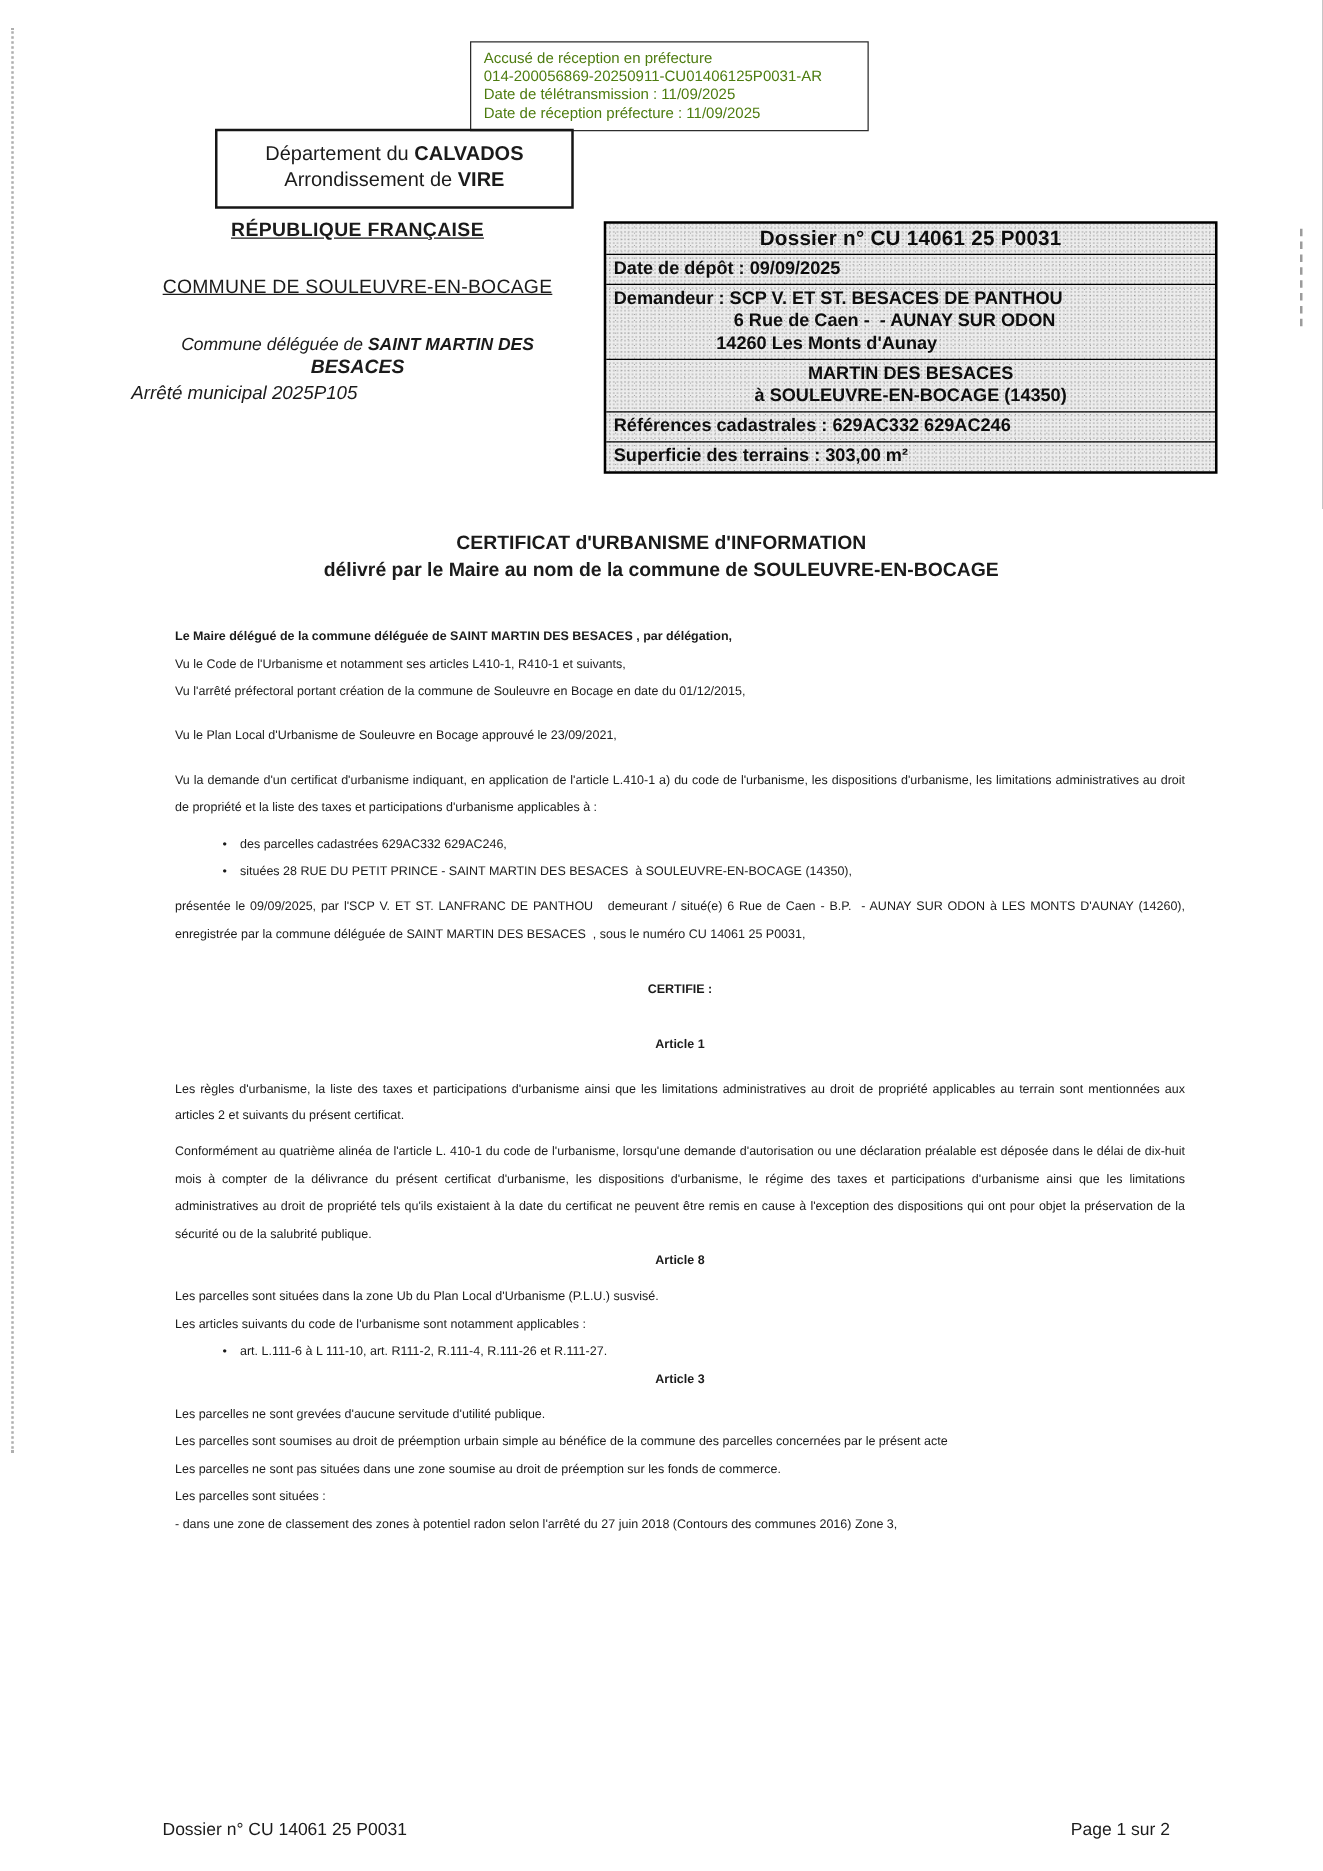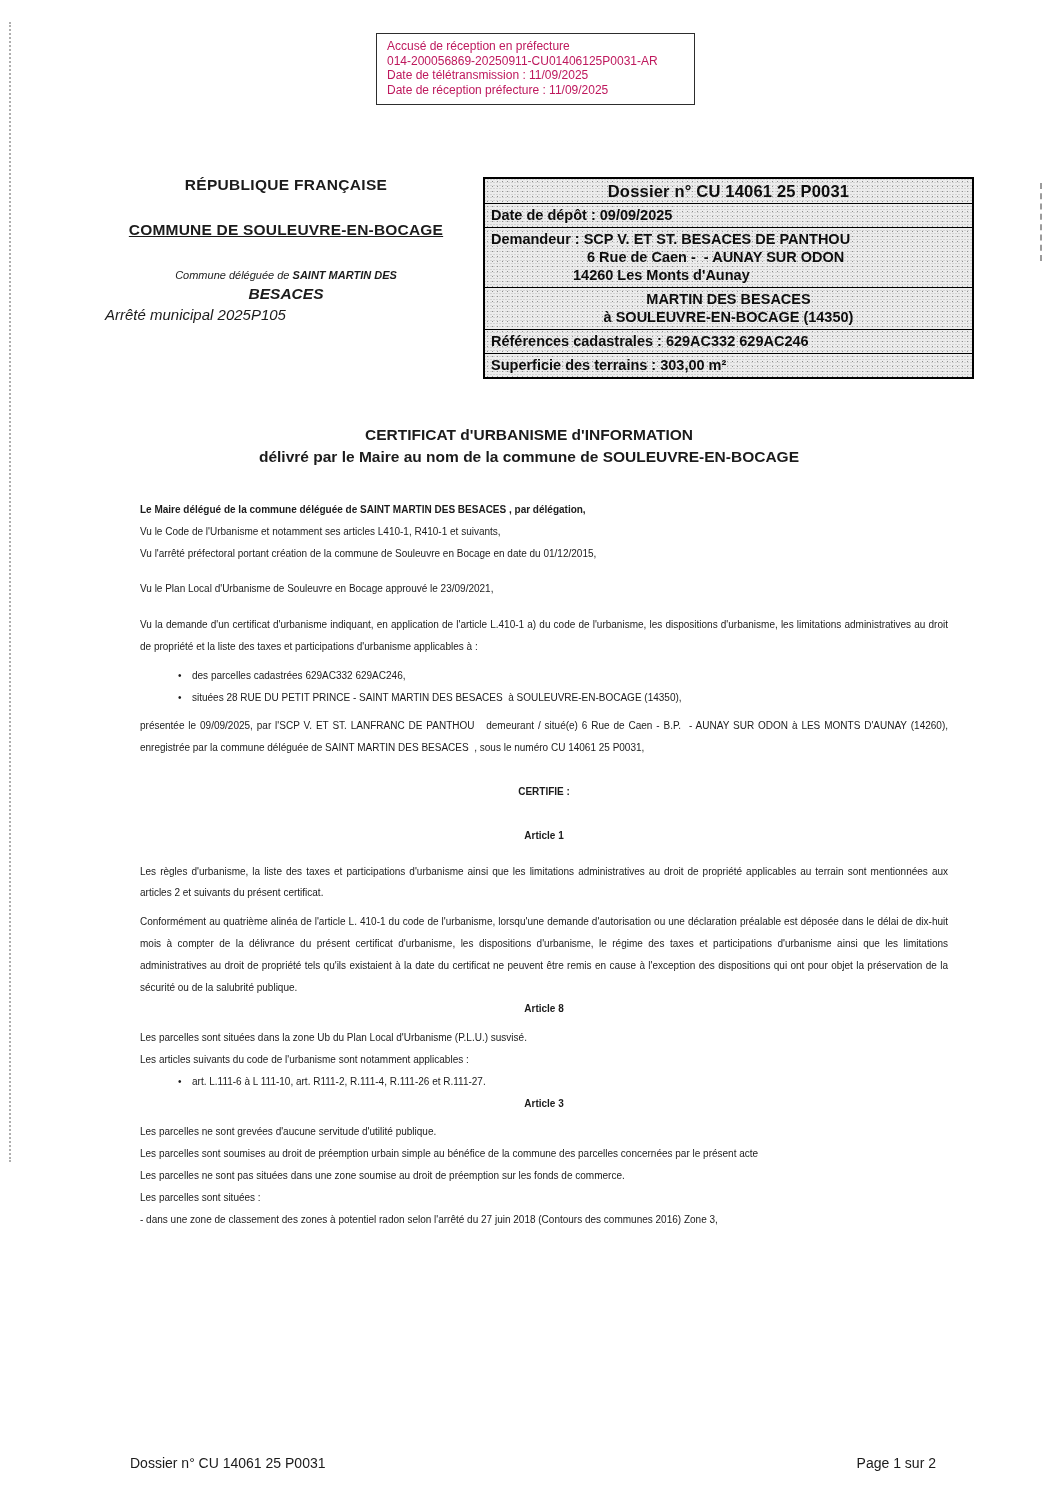--- a/index.html
+++ b/index.html
@@ -7,31 +7,31 @@
     position:relative;width:1058px;height:1497px;background:#ffffff;
     font-family:"Liberation Sans","DejaVu Sans",sans-serif;color:#1b1b1b;
     overflow:hidden;
   }
   
   .artifact-left{position:absolute;left:9px;top:22px;height:1140px;border-left:2px dotted #6e6e6e;opacity:.55;}
   .artifact-right{position:absolute;left:1040px;top:183px;height:78px;border-left:2px dashed #5a5a5a;opacity:.6;}
 
   
   .stamp{position:absolute;left:376px;top:33px;width:301px;border:1px solid #2d2d2d;padding:5px 6px 7px 10px;
-         font-size:12px;line-height:14.5px;color:#be185d;}
+         font-size:12px;line-height:14.5px;color:#4d7c0f;}
 
   
   .dept-box{position:absolute;left:172px;top:103px;width:275px;border:2px solid #161616;
             padding:8px 4px 10px 4px;text-align:center;font-size:16px;line-height:21px;}
 
   
   .left-col{position:absolute;left:100px;top:176px;width:372px;text-align:center;font-size:15.5px;}
-  .rep{font-weight:bold;letter-spacing:.3px;}
-  .commune{font-weight:bold;text-decoration:underline;margin-top:27px;letter-spacing:.2px;}
-  .deleguee{margin-top:26px;font-size:11px;line-height:20px;}
+  .rep{font-weight:bold;letter-spacing:.3px;text-decoration:underline;}
+  .commune{font-weight:normal;text-decoration:underline;margin-top:27px;letter-spacing:.2px;}
+  .deleguee{margin-top:26px;font-size:14px;line-height:20px;}
   .it{font-style:italic;}
   .b{font-weight:bold;}
   .arrete{text-align:left;margin-top:3px;margin-left:5px;font-size:15px;}
 
   
   .dossier{position:absolute;left:483px;top:177px;width:487px;border:2px solid #000;
            font-size:14.5px;font-weight:bold;color:#0d0d0d;
            background-color:#ececec;
            background-image:radial-gradient(#8f8f8f 0.6px,transparent 0.7px),
                             radial-gradient(#b9b9b9 0.5px,transparent 0.6px);
@@ -73,20 +73,24 @@
   <div class="artifact-left"></div>
   <div class="artifact-right"></div>
 
   <div class="stamp">
     <div>Accusé de réception en préfecture</div>
     <div>014-200056869-20250911-CU01406125P0031-AR</div>
     <div>Date de télétransmission : 11/09/2025</div>
     <div>Date de réception préfecture : 11/09/2025</div>
   </div>
 
+  <div class="dept-box">
+    <div><span>Département du </span><span class="b">CALVADOS</span></div>
+    <div><span>Arrondissement de </span><span class="b">VIRE</span></div>
+  </div>
 
   <div class="left-col">
     <div class="rep">RÉPUBLIQUE FRANÇAISE</div>
     <div class="commune">COMMUNE DE SOULEUVRE-EN-BOCAGE</div>
     <div class="deleguee">
       <span class="it">Commune déléguée de </span><span class="it b">SAINT MARTIN DES</span>
     </div>
     <div class="it b">BESACES</div>
     <div class="arrete it">Arrêté municipal 2025P105</div>
   </div>

